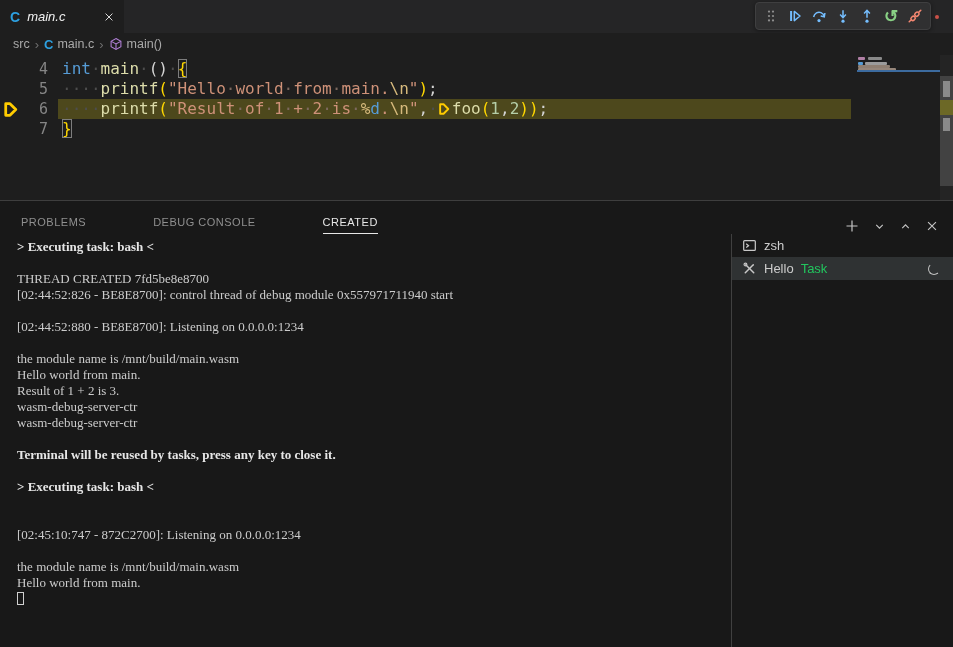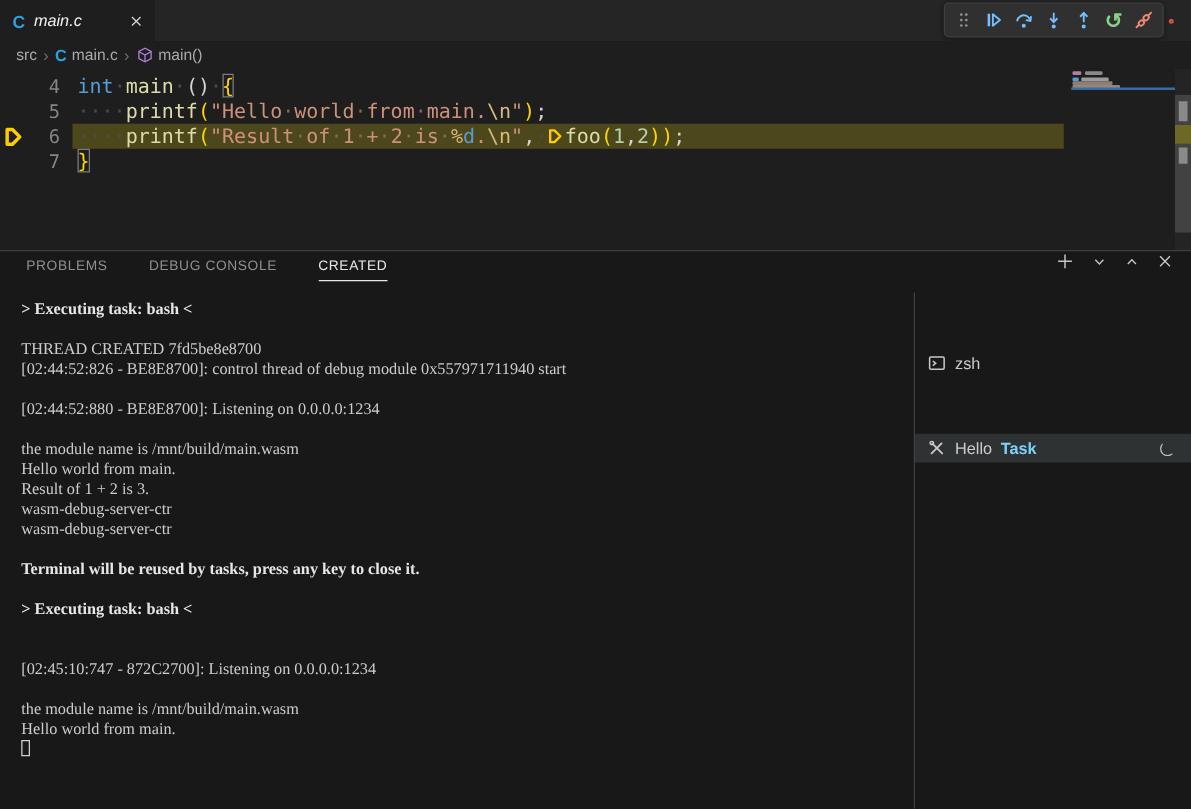--- a/index.html
+++ b/index.html
@@ -59,40 +59,40 @@
   .mm-row { position:absolute; height:3px; border-radius:1px; }
   .mm-blue { position:absolute; left:0; top:14px; width:83px; height:2px; background:#3c6b9f; }
   .scrollbar { position:absolute; right:0; top:0; width:13px; height:145px; background:#242424; cursor:pointer; }
   .sb-thumb { position:absolute; left:0; top:21px; width:13px; height:110px; background:#424242; }
   .sb-mark { position:absolute; }
 
   
   .panel { position:absolute; left:0; top:200px; width:953px; height:447px; background:#181818;
     border-top:1px solid #3e3e3e; }
   .panel-header { position:absolute; left:0; top:0; width:953px; height:33px;
-    display:flex; align-items:flex-start; padding:0 14px 0 21px; }
+    display:flex; align-items:flex-end; padding:0 14px 0 21px;gap:34px; }
   .ptab { font-size:11px; letter-spacing:.5px; color:#8f8f8f; margin-right:33px;
     padding:6px 0 5px; border-bottom:1px solid transparent; cursor:pointer; }
   .ptab.active { color:#e7e7e7; border-bottom-color:#e7e7e7; }
   .panel-actions { margin-left:auto; display:flex; align-items:center; gap:13px; }
   .pact { display:flex; align-items:center; justify-content:center; cursor:pointer; }
 
   .terminal { position:absolute; left:0; top:33px; right:222px; bottom:0; padding:5px 0 0 17px;
     font-family:Liberation Serif, serif; font-size:13px; line-height:16px; color:#cccccc;
     overflow:hidden; cursor:text; }
   .tline { height:16px; white-space:pre; }
   .tline.b { font-weight:bold; color:#e6e6e6; }
   .cursor { display:inline-block; width:7px; height:13px; border:1px solid #d0d0d0; vertical-align:-2px; }
 
   .term-sidebar { position:absolute; right:0; top:33px; width:222px; bottom:0;
     border-left:1px solid #404040; }
   .trow { height:23px; display:flex; align-items:center; gap:7px; padding-left:10px;
-    font-size:13px; color:#cccccc; cursor:pointer;margin-top:45px; }
+    font-size:13px; color:#cccccc; cursor:pointer; }
   .trow.selected { background:#2f3233; }
-  .trow .desc { color:#7dd3fc;font-weight:bold; }
+  .trow .desc { color:#22c55e; }
   .spinner { margin-left:auto; margin-right:13px; width:12px; height:12px; border-radius:50%;
     border:1.6px solid transparent; border-left-color:#c0c0c0; border-bottom-color:#c0c0c0; }
 </style>
 </head>
 <body>
 
 <div class="app">
 
   <div class="tabbar">
     <div class="tab">

